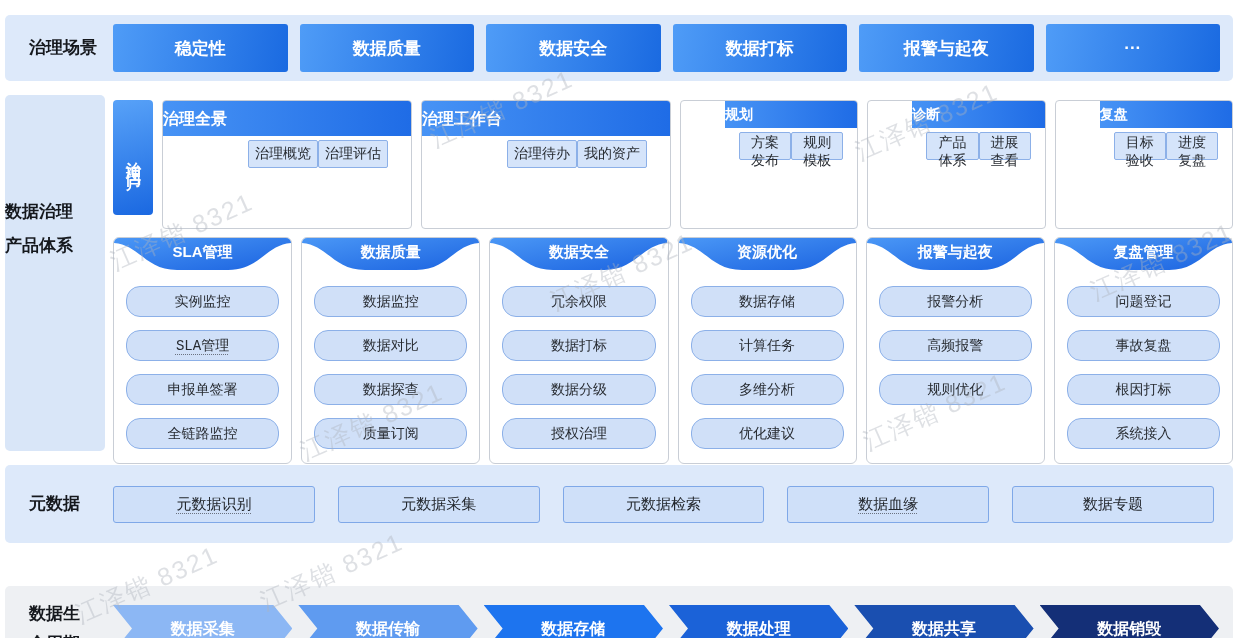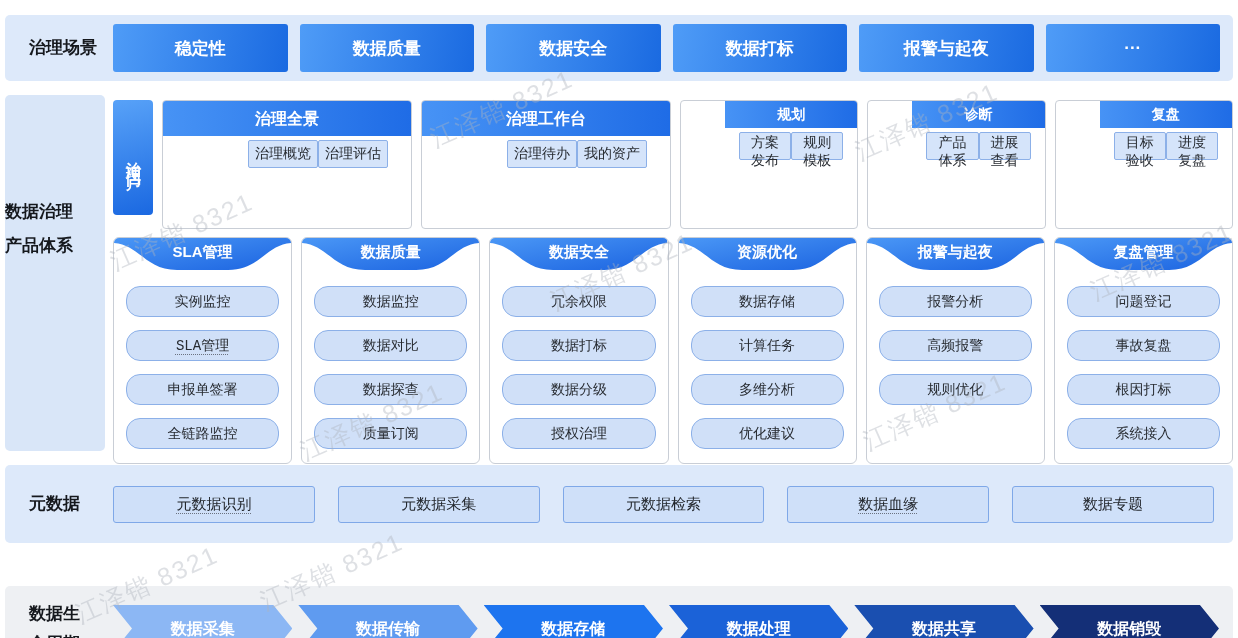--- a/index.html
+++ b/index.html
@@ -33,21 +33,21 @@
   .portal-row{height:131px;display:flex;gap:9px;margin-top:5px;align-items:flex-start;}
   .portal-tab{width:40px;height:115px;border-radius:4px;cursor:pointer;
               background:linear-gradient(165deg,#58a2f8,#1a68e1);
               color:#fff;writing-mode:vertical-lr;letter-spacing:4px;font-weight:bold;
               font-size:15px;display:flex;align-items:center;justify-content:center;}
   .card{background:#fff;border:1px solid #c9ced6;border-radius:4px;overflow:hidden;
         display:flex;flex-direction:column;height:129px;box-sizing:border-box;}
   .card-lg{width:250px;}
   .card-sm{flex:1;padding-left:44px;}
   .card-header{background:linear-gradient(90deg,#4793f5,#1f6ce6);color:#fff;
-               font-weight:bold;text-align:center;flex:none;}
+               font-weight:bold;text-align:left;flex:none;}
   .card-lg .card-header{height:35px;line-height:35px;font-size:16px;}
   .card-sm .card-header{height:27px;line-height:27px;font-size:14px;}
   .card-body{flex:1;display:flex;flex-direction:row;justify-content:flex-end;}
   .card-lg .card-body{padding:4px 23px;}
   .card-sm .card-body{padding:4px 14px;}
   .pill{height:28px;background:#d5e4fa;border:1px solid #8cb0e8;border-radius:2px;
         font-size:14px;color:#272b31;cursor:pointer;font-family:inherit;}
 
   .modules-row{flex:1;display:flex;gap:9px;margin-top:8px;}
   .module-card{flex:1;border:1px solid #c9ced6;border-radius:6px;background:#fff;

